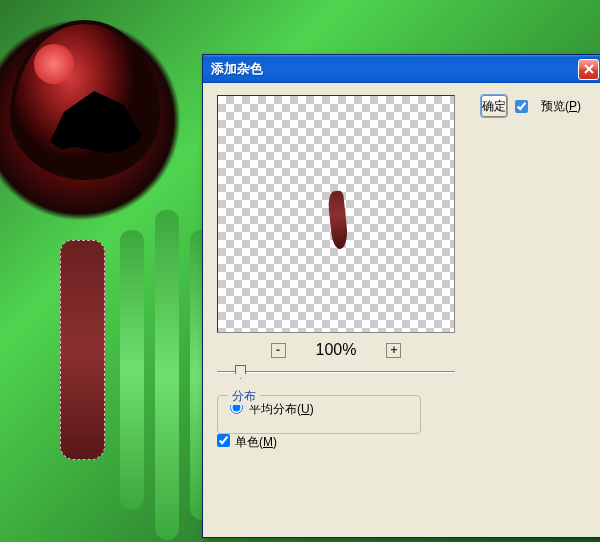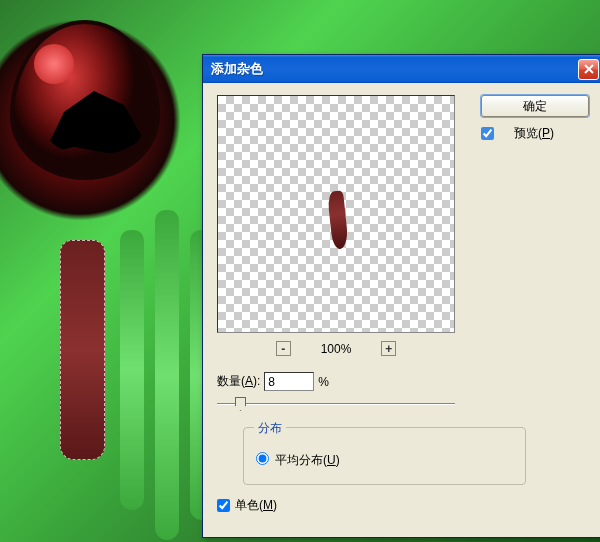--- a/index.html
+++ b/index.html
@@ -124,39 +124,39 @@
     }
     .zoom-btn {
       width: 15px; height: 15px;
       border: 1px solid #8a867a;
       background: #ece9d8;
       display: flex; align-items: center; justify-content: center;
       cursor: pointer;
       font-size: 12px; font-weight: bold;
       color: #333;
     }
-    .zoom-text { font-size: 12px; }
+    .zoom-text { font-size: 16px; }
     .right-col {
       position: absolute;
       right: 14px; top: 12px;
       width: 108px;
-      display: flex; flex-direction: column; gap: 8px;
+      display: flex; gap: 8px;
     }
     .win-btn {
       height: 22px;
       background: linear-gradient(to bottom, #fff 0%, #f2f1e8 50%, #ece9d8 100%);
       border: 1px solid #8a867a;
       border-radius: 3px;
       cursor: pointer;
       font-size: 12px;
       display: flex; align-items: center; justify-content: center;
     }
     .win-btn:first-child { box-shadow: 0 0 0 1px #7aa7e0; }
     .check-row {
-      display: flex; align-items: center; gap: 20px;
+      display: flex; align-items: center; gap: 13px;
       margin-top: 0;
     }
     .check-row input { width: 13px; height: 13px; accent-color: #3b8ae6; }
     .amount-row {
       display: flex; align-items: center; gap: 4px;
       margin-top: 16px;
     }
     .amount-input {
       width: 50px; height: 19px;
       border: 1px inset #888;
@@ -178,41 +178,39 @@
       position: absolute; top: 2px; left: 18px;
       width: 11px; height: 14px;
       background: #ece9d8;
       border: 1px solid #6a665a;
       clip-path: polygon(0 0, 100% 0, 100% 60%, 50% 100%, 0 60%);
     }
     .fieldset {
       margin-top: 14px;
       border: 1px solid #c0bcac;
       border-radius: 4px;
-      padding: 21px 12px 12px;
-      width: 283px;
-      position: relative;
-      margin-left: 26px;
+      padding: 2px 12px 12px;
+      width: 204px;
+      position: relative;
     }
     .fieldset-legend {
       position: absolute;
       top: -8px; left: 10px;
       background: #ece9d8;
       padding: 0 4px;
       color: #1a4aa8;
       font-size: 12px;
     }
     .radio-row {
       display: flex; align-items: flex-start; gap: 6px;
       margin: 3px 0;
     }
     .radio-row input { width: 13px; height: 13px; }
     .mono-row {
-      display: flex; align-items: center; gap: 5px;
-      margin-top: 12px;
+      display: flex; align-items: flex-start; gap: 5px;
     }
     .underline { text-decoration: underline; }
   </style>
 </head>
 <body>
 
 <div class="canvas-bg"></div>
 <div class="eye">
   <div class="eye-slit"></div>
 </div>
@@ -252,25 +250,20 @@
     </div>
 
     <div class="right-col">
       <button class="win-btn">确定</button>
       <label class="check-row">
         <input type="checkbox" checked="" style="">
         <span><span textcontent="预览(P)">预览(</span><span class="underline">P</span>)</span>
       </label>
     </div>
 
-    <div class="amount-row">
-      <span>数量(<span class="underline">A</span>):</span>
-      <input class="amount-input" value="8" style="">
-      <span>%</span>
-    </div>
     <div class="slider-wrap">
       <div class="slider-track"></div>
       <div class="slider-thumb"></div>
     </div>
 
     <div class="fieldset">
       <div class="fieldset-legend">分布</div>
       <label class="radio-row">
         <input type="radio" name="dist" checked="" style="">
         <span>平均分布(<span class="underline">U</span>)</span>

